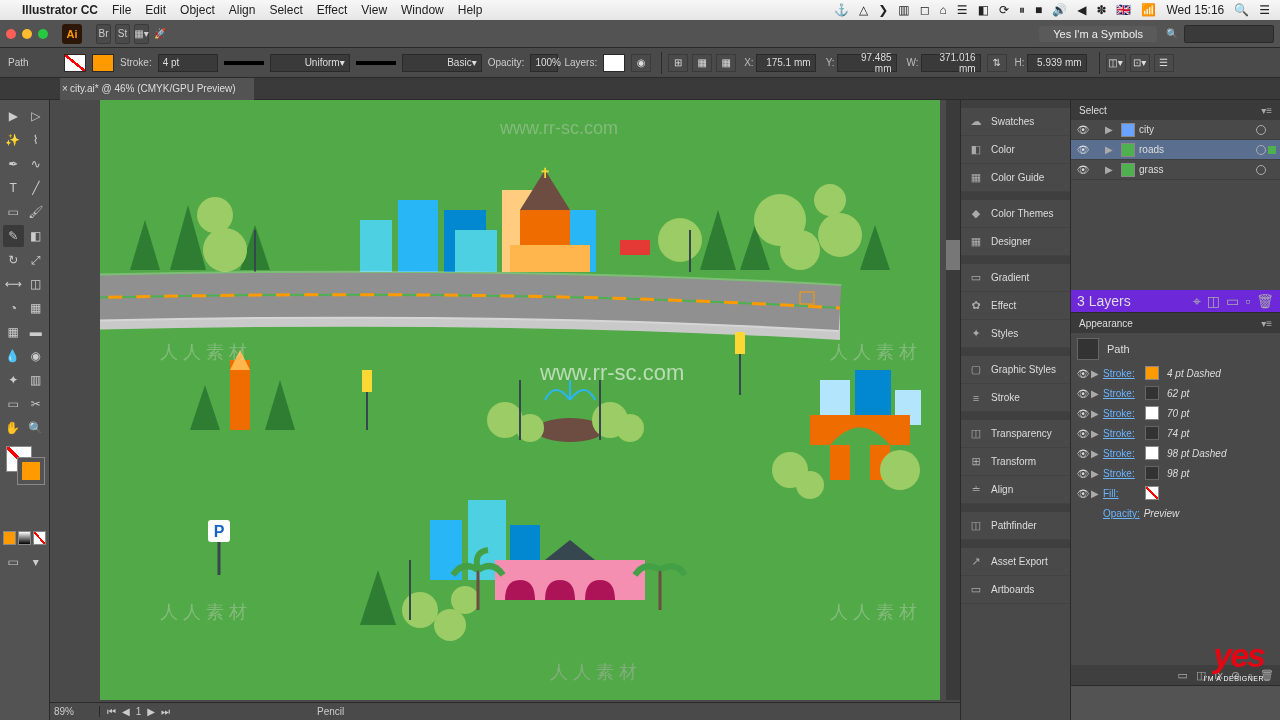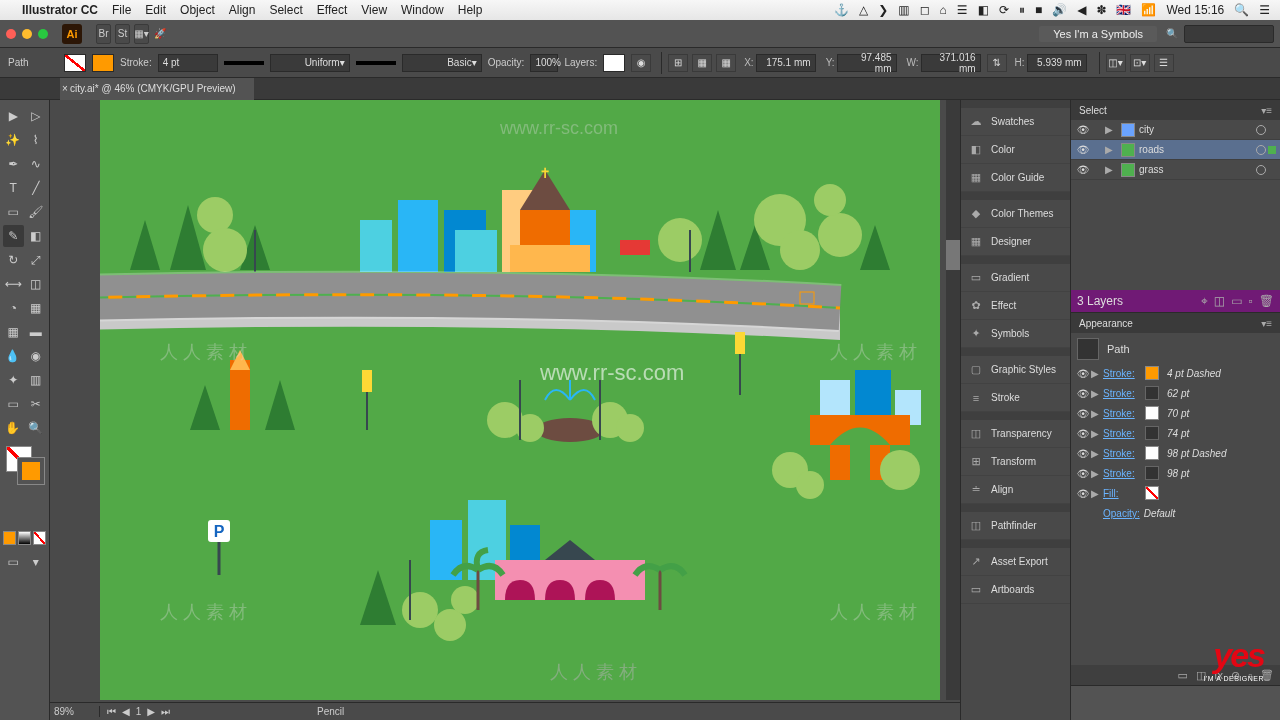--- a/index.html
+++ b/index.html
@@ -85,21 +85,21 @@
 .panel-tab .menu-icon { color: #aaa; }
 .layers-body { background: #494949; }
 .layer-row { height: 20px; display: flex; align-items: center; padding: 0 4px; font-size: 10px; color: #ddd; border-bottom: 1px solid #3f3f3f; }
 .layer-row.sel { background: #5a6f8f; }
 .layer-row .eye { width: 16px; text-align: center; }
 .layer-row .lock { width: 14px; }
 .layer-row .arrow { width: 12px; color: #aaa; }
 .layer-thumb { width: 14px; height: 14px; margin: 0 4px; border: 1px solid #888; }
 .layer-row .target { margin-left: auto; width: 10px; height: 10px; border: 1px solid #aaa; border-radius: 50%; }
 .layer-row .sel-ind { width: 8px; height: 8px; margin-left: 2px; }
-.layer-footer { height: 22px; background: #701a75; display: flex; align-items: center; padding: 0 6px; font-size: 12px; justify-content: space-between; }
+.layer-footer { height: 22px; background: #6d28d9; display: flex; align-items: center; padding: 0 6px; font-size: 14px; justify-content: space-between; }
 .layer-footer .icons { display: flex; gap: 6px; color: #aaa; }
 
 .appear-body { background: #494949; padding: 2px 0; }
 .appear-head { display: flex; align-items: center; padding: 3px 6px; gap: 8px; }
 .appear-head .thumb { width: 22px; height: 22px; background: #333; border: 1px solid #666; }
 .appear-row { height: 20px; display: flex; align-items: center; padding: 0 4px; font-size: 10px; color: #ddd; }
 .appear-row .eye { width: 16px; text-align: center; }
 .appear-row .arrow { width: 12px; color: #aaa; }
 .appear-row .lbl { width: 42px; color: #6ab4ff; text-decoration: underline; }
 .appear-row .sw { width: 14px; height: 14px; border: 1px solid #888; margin-right: 8px; }
@@ -468,21 +468,21 @@
         <div class="dock-item">
           <span class="ico">▭</span>
           <span>Gradient</span>
         </div>
         <div class="dock-item">
           <span class="ico">✿</span>
           <span>Effect</span>
         </div>
         <div class="dock-item">
           <span class="ico">✦</span>
-          <span>Symbols</span>
+          <span>Styles</span>
         </div>
         <div class="dock-gap"></div>
         <div class="dock-item">
           <span class="ico">▢</span>
           <span>Graphic Styles</span>
         </div>
         <div class="dock-item">
           <span class="ico">≡</span>
           <span>Stroke</span>
         </div>
@@ -621,21 +621,21 @@
                 <span class="arrow">▶</span>
                 <span class="lbl">Fill:</span>
                 <div class="sw" style="position:relative;background:#fff">
                   <span style="position:absolute;inset:0;background:linear-gradient(to top right,transparent 44%,red 44%,red 56%,transparent 56%)"></span>
                 </div>
                 <span class="val"></span>
               </div>
             </div>
           <div class="appear-row op">
               <span class="lbl2">Opacity:</span>
-              <span class="val">Default</span>
+              <span class="val">Preview</span>
             </div>
         </div>
         <div style="height:140px;background:#494949"></div>
         <div class="appear-footer">
           <span>▭</span>
           <span>◫</span>
           <span>fx</span>
           <span>⊘</span>
           <span>▫</span>
           <span>🗑</span>

